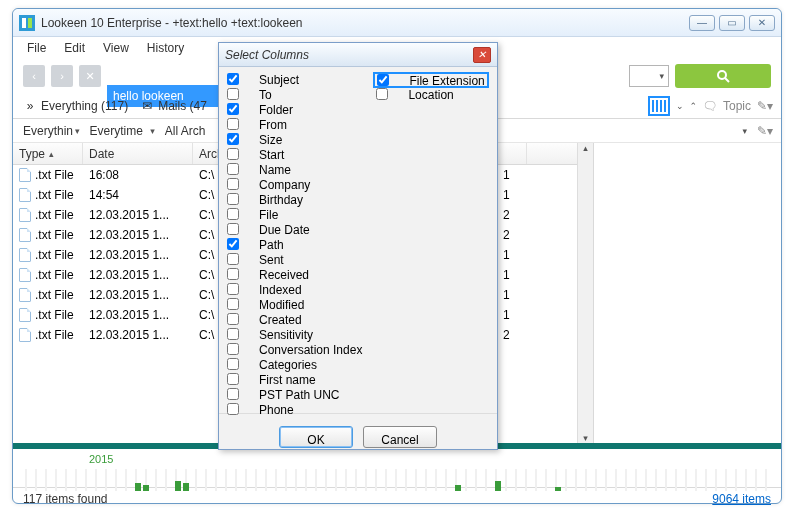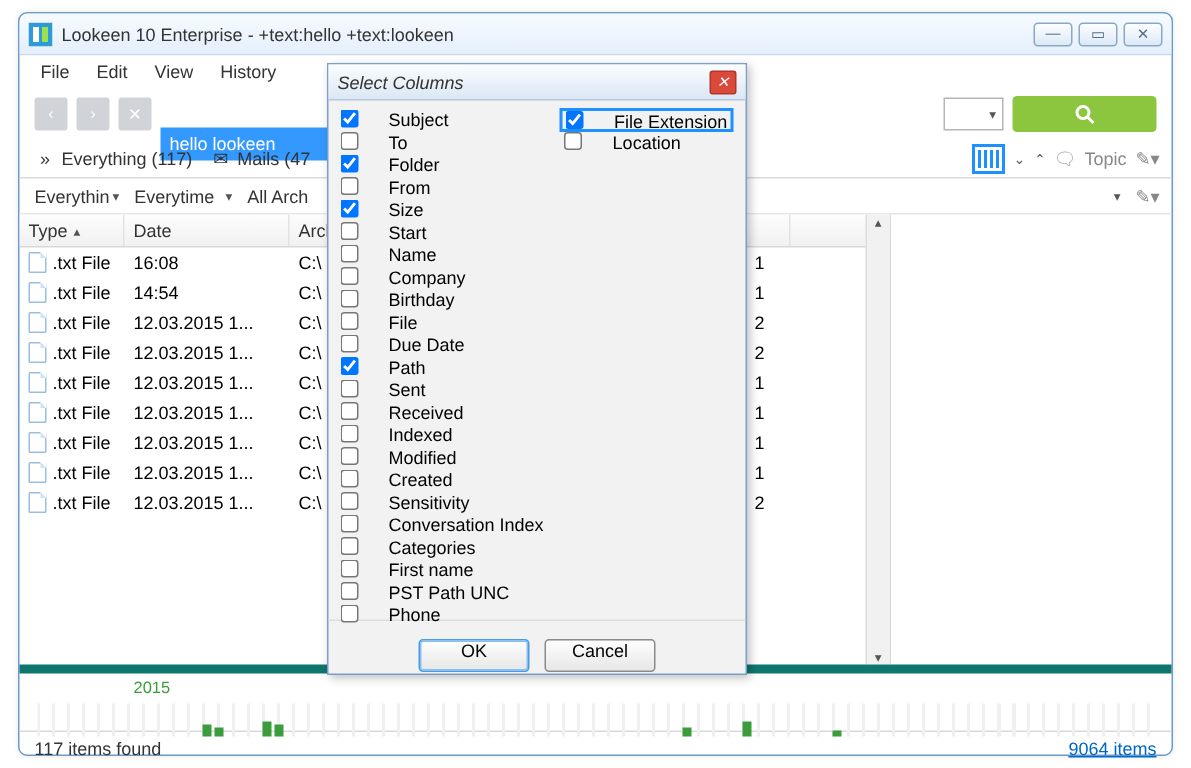--- a/index.html
+++ b/index.html
@@ -57,21 +57,21 @@
 
 .dialog { position:absolute; left:218px; top:42px; width:280px; height:408px; border:1px solid #7b9ec9; background:#f2f2f2; box-shadow:2px 2px 6px rgba(0,0,0,0.25); }
 .dialog .dtitle{ height:24px; background:linear-gradient(#fafdff,#dbe7f4); border-bottom:1px solid #b6c7db; display:flex; align-items:center; padding:0 6px; color:#333;font-style:italic;}
 .dialog .dclose{ margin-left:auto; width:18px; height:16px; background:#d94a3a; border:1px solid #b23528; border-radius:2px; color:#fff; display:flex;align-items:center;justify-content:center; font-size:10px;}
 .dialog .dbody{ padding:6px 8px; height:346px; display:flex; gap:14px;}
 .dcol{ display:flex; flex-direction:column; gap:1px;}
 .chk{ display:flex; align-items:flex-start; gap:20px; height:16px;}
 .chk input{ width:12px; height:12px;}
 .hl { border:2px solid #1e90ff; padding:0 2px; margin:-1px -3px; }
 .dialog .dfoot{ height:34px; display:flex; align-items:center; justify-content:center; gap:10px; border-top:1px solid #ddd;}
-.dbtn{ width:74px; height:22px; border:1px solid #8a8a8a; background:linear-gradient(#fefefe,#e7e7e7); border-radius:3px; display:flex;align-items:flex-start;justify-content:center;margin-top:13px;}
+.dbtn{ width:74px; height:22px; border:1px solid #8a8a8a; background:linear-gradient(#fefefe,#e7e7e7); border-radius:3px; display:flex;align-items:flex-end;justify-content:center;margin-top:13px;}
 .dbtn.ok{ border-color:#4b9be2; box-shadow:0 0 0 1px #88bff3 inset;}
 
 .scrollv{ position:absolute; right:0; top:0; bottom:0; width:16px; background:#f1f1f1; border-left:1px solid #ddd; display:flex; flex-direction:column; align-items:center; justify-content:space-between; color:#777; font-size:9px;}
 .caret{font-size:9px;color:#555;}
 </style>
 </head>
 <body>
 
 <div class="window">
   <div class="titlebar">

